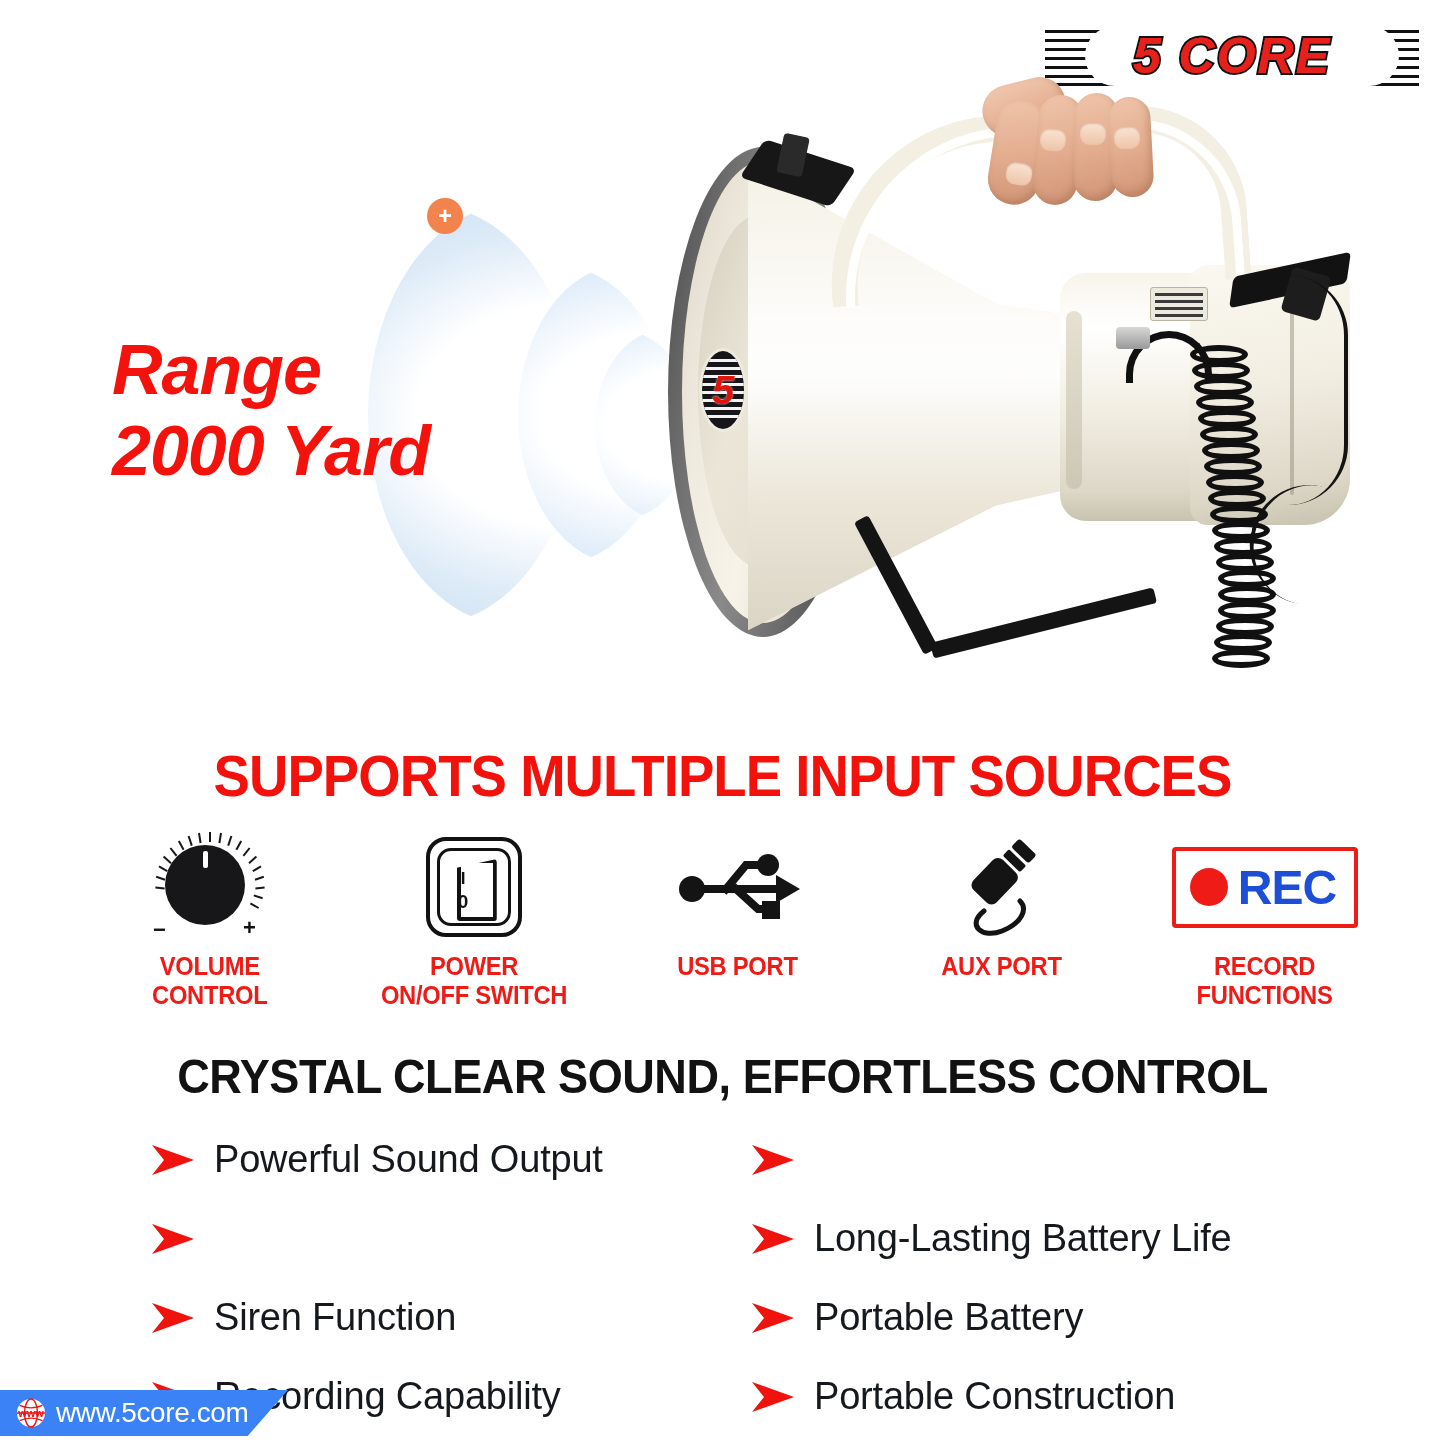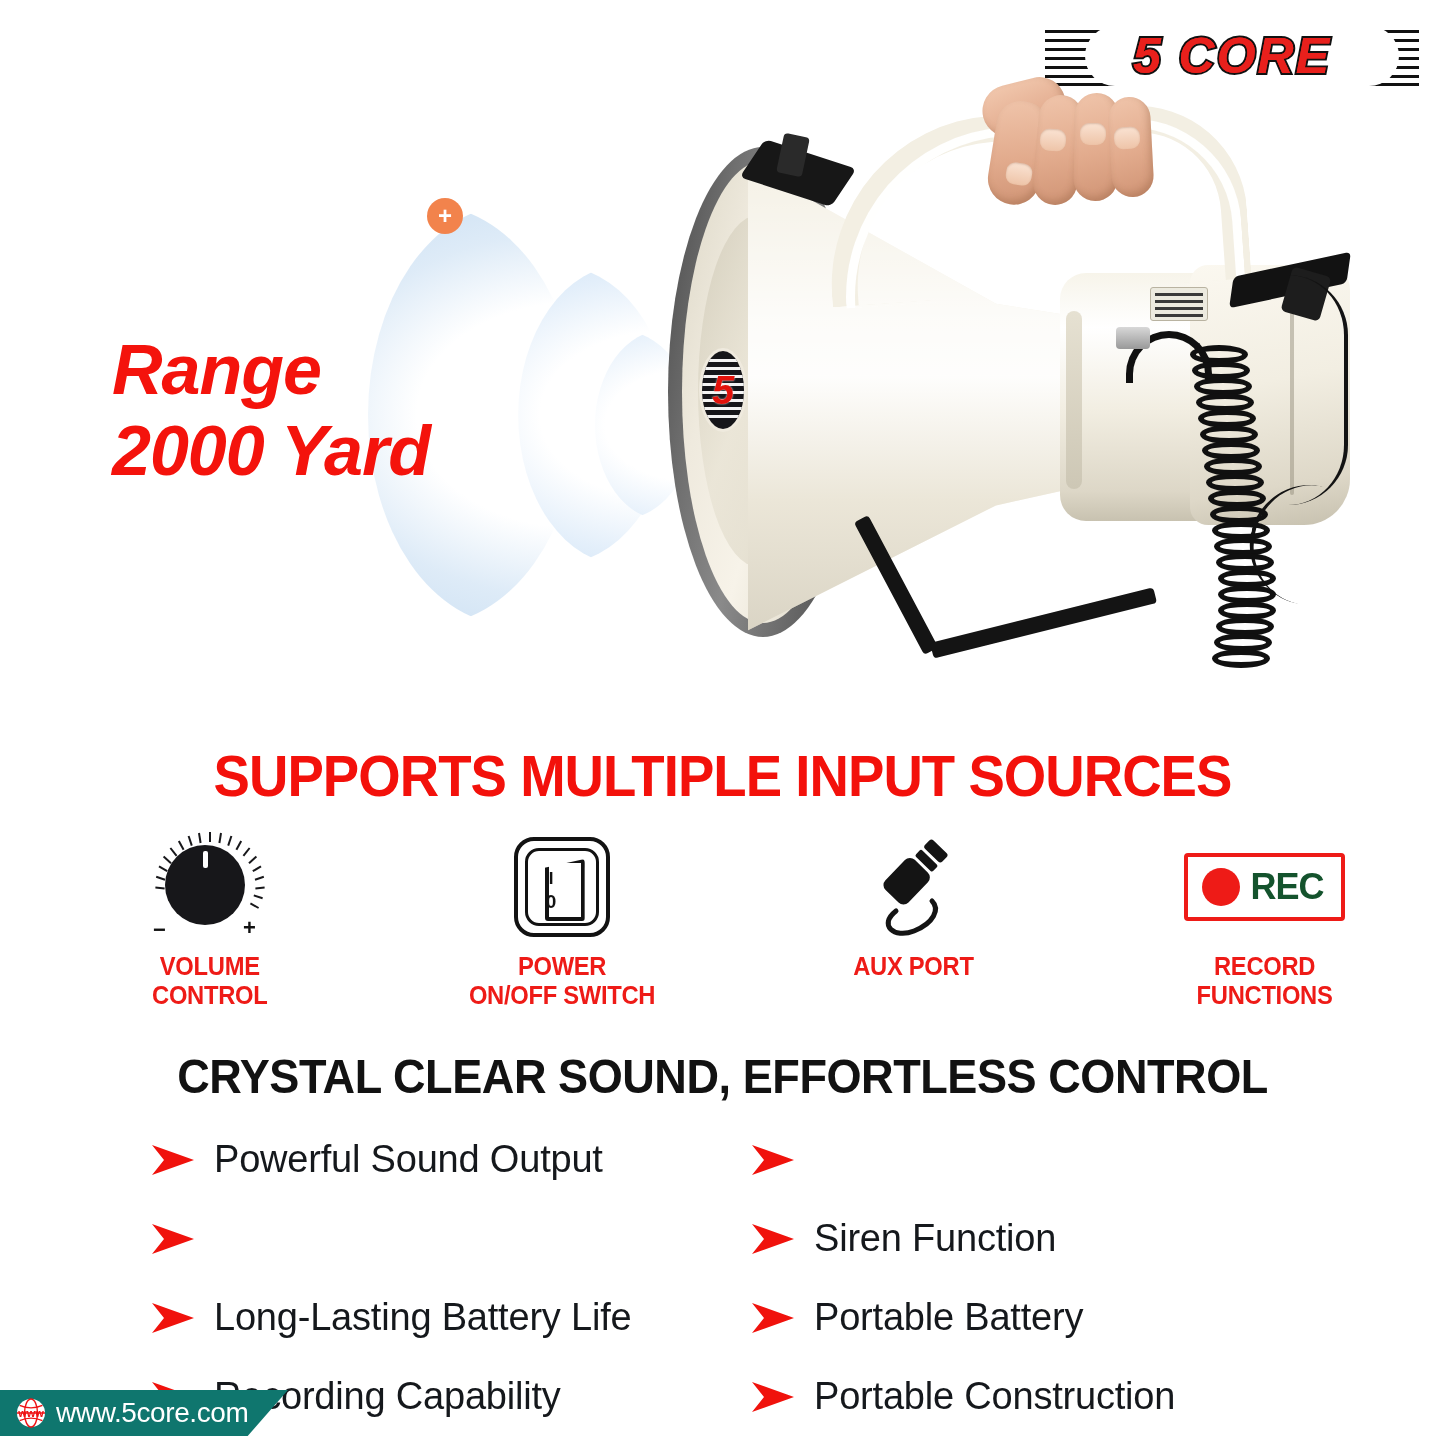--- a/index.html
+++ b/index.html
@@ -321,41 +321,41 @@
   .sw-i { position:absolute; left:31px; top:28px; font-size:17px; font-weight:bold; color:#121212;}
   .sw-0 { position:absolute; left:28px; top:50px; font-size:19px; font-weight:bold; color:#121212;}
 
   
   .rec-box {
     display:flex; align-items:center; gap:10px;
     border:4px solid #ee1b17; border-radius:4px;
     padding:9px 18px 9px 14px; background:#fff;
   }
   .rec-dot { width:38px; height:38px; border-radius:50%; background:#ee1b17; }
-  .rec-txt { font-size:36px; font-weight:bold; color:#14532d; letter-spacing:-1px; }
+  .rec-txt { font-size:48px; font-weight:bold; color:#1d4ed8; letter-spacing:-1px; }
 
   
   #features-title {
     position:absolute; left:0; right:0; top:1048px;
     text-align:center; color:#121212; font-weight:bold; font-size:49px;
     letter-spacing:-.5px; white-space:nowrap;
     transform:scaleX(.92); transform-origin:center;
   }
   #features {
     position:absolute; left:150px; top:1128px; width:1270px; height:250px;
     display:grid; grid-template-columns:600px 1fr; row-gap:16px;
   }
   .feat { display:flex; align-items:center; gap:18px; height:63px; }
   .feat-arrow { flex:0 0 auto; }
   .feat-text { font-size:38px; color:#15181c; letter-spacing:-.2px; }
 
   
   #footer-bar {
     position:absolute; left:0; top:1390px; width:288px; height:46px;
-    background:#0f766e;
+    background:#3b82f6;
     clip-path: polygon(0 0, 100% 0, 86% 100%, 0 100%);
     display:flex; align-items:center; gap:10px; padding-left:16px;
   }
   #globe-icon { flex:0 0 auto; }
   #footer-url { color:#fff; font-size:28px; letter-spacing:-.4px; }
 </style>
 </head>
 <body>
 
 <div id="hero">
@@ -517,20 +517,38 @@
         <span class="sw-i">I</span>
         <span class="sw-0">0</span>
       </div>
     </div>
     <div class="icon-label">
       <div>POWER</div>
       <div>ON/OFF SWITCH</div>
     </div>
   </div>
 
+  <div class="icon-cell">
+    <div class="icon-art">
+      <svg width="128" height="80" viewBox="0 0 128 80">
+        <g stroke="#141414" stroke-width="8" fill="none" stroke-linecap="square">
+          <line x1="18" y1="42" x2="108" y2="42"></line>
+          <polyline points="52,42 72,18 92,18"></polyline>
+          <polyline points="62,42 84,62 98,62"></polyline>
+        </g>
+        <circle cx="18" cy="42" r="13" fill="#141414"></circle>
+        <circle cx="94" cy="18" r="11" fill="#141414"></circle>
+        <rect x="88" y="54" width="18" height="18" fill="#141414"></rect>
+        <polygon points="102,28 126,42 102,56" fill="#141414"></polygon>
+      </svg>
+    </div>
+    <div class="icon-label">
+      <div>USB PORT</div>
+    </div>
+  </div>
 
   <div class="icon-cell">
     <div class="icon-art">
       <svg width="110" height="112" viewBox="0 0 110 112">
         <g transform="rotate(44 55 48)">
           <rect x="40" y="6" width="24" height="12" rx="3" fill="#141414"></rect>
           <rect x="40" y="21" width="24" height="9" rx="2" fill="#141414"></rect>
           <rect x="36" y="33" width="32" height="42" rx="7" fill="#141414"></rect>
         </g>
         <path d="M38 80 C20 94, 36 108, 56 100 C76 92, 82 78, 74 70" stroke="#141414" stroke-width="5" fill="none" stroke-linecap="round"></path>
@@ -574,28 +592,28 @@
 
   <div class="feat">
     <svg class="feat-arrow" width="46" height="34" viewBox="0 0 46 34">
         <path d="M2 2 L44 17 L2 32 L14 17 Z" fill="#f0120c"></path>
       </svg>
   </div>
   <div class="feat">
     <svg class="feat-arrow" width="46" height="34" viewBox="0 0 46 34">
         <path d="M2 2 L44 17 L2 32 L14 17 Z" fill="#f0120c"></path>
       </svg>
+    <span class="feat-text">Long-Lasting Battery Life</span>
+  </div>
+
+  <div class="feat">
+    <svg class="feat-arrow" width="46" height="34" viewBox="0 0 46 34">
+        <path d="M2 2 L44 17 L2 32 L14 17 Z" fill="#f0120c"></path>
+      </svg>
     <span class="feat-text">Siren Function</span>
-  </div>
-
-  <div class="feat">
-    <svg class="feat-arrow" width="46" height="34" viewBox="0 0 46 34">
-        <path d="M2 2 L44 17 L2 32 L14 17 Z" fill="#f0120c"></path>
-      </svg>
-    <span class="feat-text">Long-Lasting Battery Life</span>
   </div>
   <div class="feat">
     <svg class="feat-arrow" width="46" height="34" viewBox="0 0 46 34">
         <path d="M2 2 L44 17 L2 32 L14 17 Z" fill="#f0120c"></path>
       </svg>
     <span class="feat-text">Portable Battery</span>
   </div>
 
   <div class="feat">
     <svg class="feat-arrow" width="46" height="34" viewBox="0 0 46 34">

